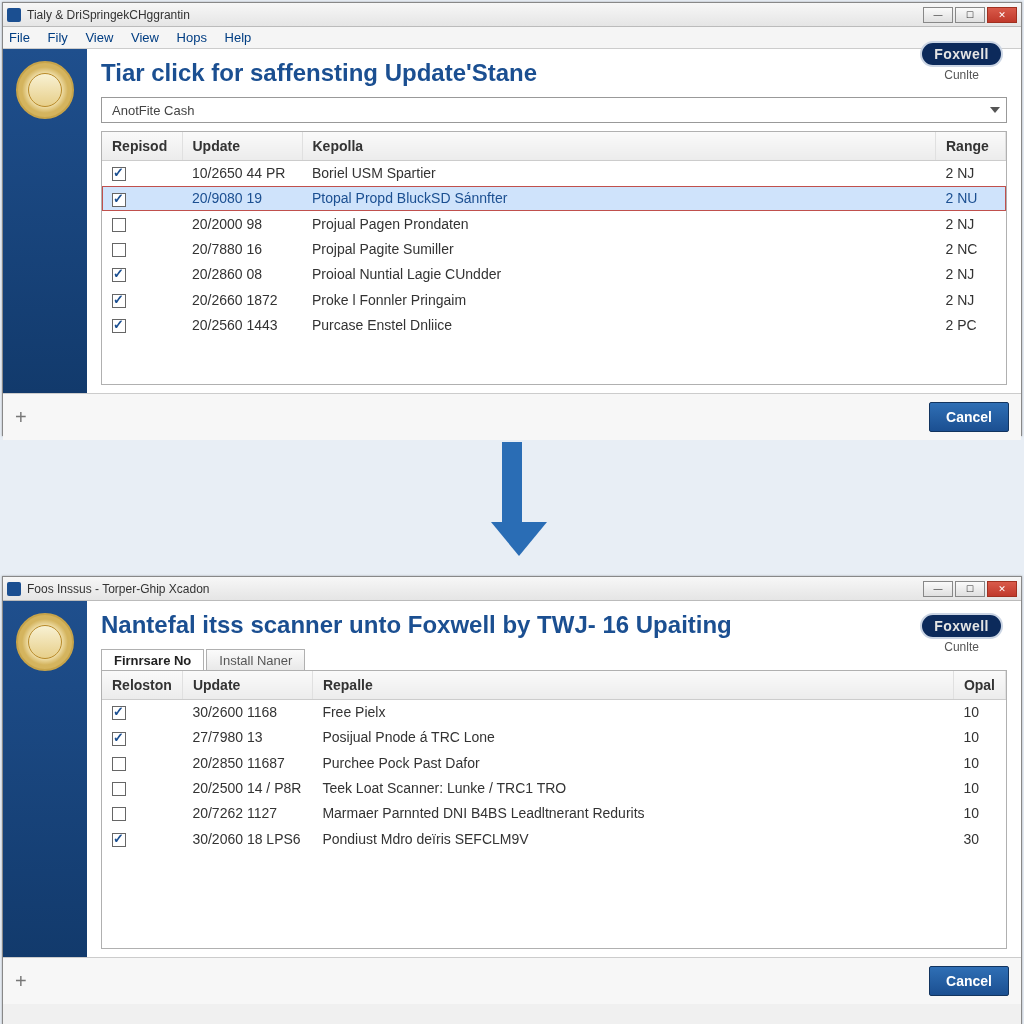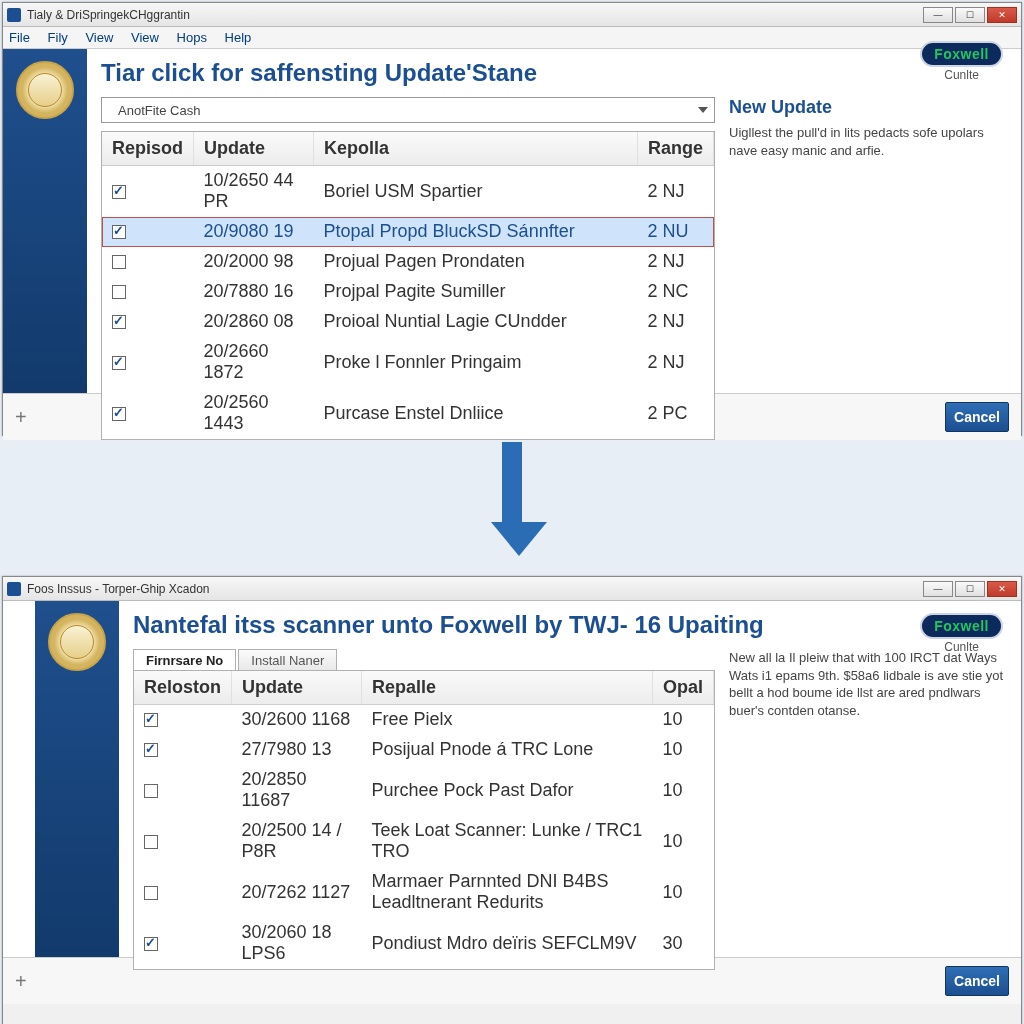--- a/index.html
+++ b/index.html
@@ -87,21 +87,21 @@
     margin-bottom: 10px;
   }
   .content-row { display:flex; gap:14px; flex:1; }
   .left-pane { flex:1; display:flex; flex-direction:column; }
   .combo {
     border:1px solid #999;
     background:#fff;
     height:26px;
     display:flex;
     align-items:center;
-    padding:0 16px;
+    padding:0 10px;
     font-size:13px;
     color:#444;
     margin-bottom:8px;
     position:relative;
   }
   .combo .arrow {
     position:absolute;
     right:6px;
     width:0;height:0;
     border-left:5px solid transparent;
@@ -118,21 +118,21 @@
     color:#555;
     cursor:pointer;
   }
   .tab.active { background:#fff; color:#222; font-weight:600; }
   .grid-wrap {
     border:1px solid #b0b0b0;
     background:#fff;
     flex:1;
     overflow:hidden;
   }
-  table { width:100%; border-collapse:collapse; font-size:18px; }
+  table { width:100%; border-collapse:collapse; font-size:14px; }
   thead th {
     background: linear-gradient(#fafafa,#ececec);
     border-bottom:1px solid #ccc;
     border-right:1px solid #e0e0e0;
     text-align:left;
     padding:6px 10px;
     font-weight:700;
     color:#333;
   }
   tbody td {
@@ -159,21 +159,21 @@
     font-weight:bold;
   }
   .right-pane { width:278px; font-size:13px; color:#444; }
   .right-pane h3 { color:#1b4f91; font-size:18px; font-weight:700; margin-bottom:6px; }
   .right-pane p { line-height:1.35; }
   .brand-badge {
     display:flex; flex-direction:column; align-items:center;
   }
   .brand-logo {
     background:#0c2a5b;
-    color:#22c55e;
+    color:#e5e5e5;
     font-weight:700;
     font-size:14px;
     padding:3px 12px;
     border-radius:16px;
     border:2px solid #cbd5e4;
     letter-spacing:0.5px;
   }
   .brand-sub { font-size:12px; color:#555; margin-top:1px; }
   .footer {
     border-top:1px solid #ccc;
@@ -181,21 +181,21 @@
     padding:8px 12px;
     display:flex;
     align-items:center;
     justify-content:space-between;
   }
   .plus { font-size:20px; color:#777; cursor:pointer; }
   .btn-cancel {
     background: linear-gradient(#2f6fb5,#1b4f91);
     color:#fff;
     border:1px solid #12345f;
-    padding:6px 8px;
+    padding:6px 16px;
     font-size:14px;
     font-weight:600;
     border-radius:2px;
     cursor:pointer;
   }
   .arrow-connector {
     display:flex;
     justify-content:center;
     margin: 6px 0 4px 0;
   }
@@ -299,24 +299,20 @@
                   <tr>
                     <td><span class="chk on"></span></td>
                     <td>20/2560 1443</td>
                     <td>Purcase Enstel Dnliice</td>
                     <td>2 PC</td>
                   </tr>
                 </tbody>
             </table>
           </div>
         </div>
-        <div class="right-pane">
-          <h3>New Update</h3>
-          <p>Uigllest the pull'd in lits pedacts sofe upolars nave easy manic and arfie.</p>
-        </div>
       </div>
     </div>
   </div>
   <div class="footer">
     <span class="plus">+</span>
     <button class="btn-cancel">Cancel</button>
   </div>
   <div class="brand-a brand-badge">
     <div class="brand-logo">Foxwell</div>
     <div class="brand-sub">Cunlte</div>
@@ -333,21 +329,21 @@
 <div class="window window-b">
   <div class="titlebar">
     <span class="title-icon"></span>
     <span class="title-text">Foos Inssus - Torper-Ghip Xcadon</span>
     <div class="win-controls">
       <div class="win-btn">—</div>
       <div class="win-btn">☐</div>
       <div class="win-btn close">✕</div>
     </div>
   </div>
-  <div class="app-body" style="height:356px;padding-left:32px;">
+  <div class="app-body" style="height:356px;">
     <div class="sidebar">
       <div class="emblem"></div>
     </div>
     <div class="main">
       <div class="heading">Nantefal itss scanner unto Foxwell by TWJ- 16 Upaiting</div>
       <div class="content-row">
         <div class="left-pane">
           <div class="tabstrip">
             <div class="tab active">Firnrsare No</div>
             <div class="tab">Install Naner</div>
@@ -396,23 +392,20 @@
                   <tr>
                     <td><span class="chk on"></span></td>
                     <td>30/2060 18 LPS6</td>
                     <td>Pondiust Mdro deïris SEFCLM9V</td>
                     <td>30</td>
                   </tr>
                 </tbody>
             </table>
           </div>
         </div>
-        <div class="right-pane">
-          <p>New all la Il pleiw that with 100 IRCT dat Ways Wats i1 epams 9th. $58a6 lidbale is ave stie yot bellt a hod boume ide llst are ared pndlwars buer's contden otanse.</p>
-        </div>
       </div>
     </div>
   </div>
   <div class="footer">
     <span class="plus">+</span>
     <button class="btn-cancel">Cancel</button>
   </div>
   <div class="brand-b brand-badge">
     <div class="brand-logo">Foxwell</div>
     <div class="brand-sub">Cunlte</div>

